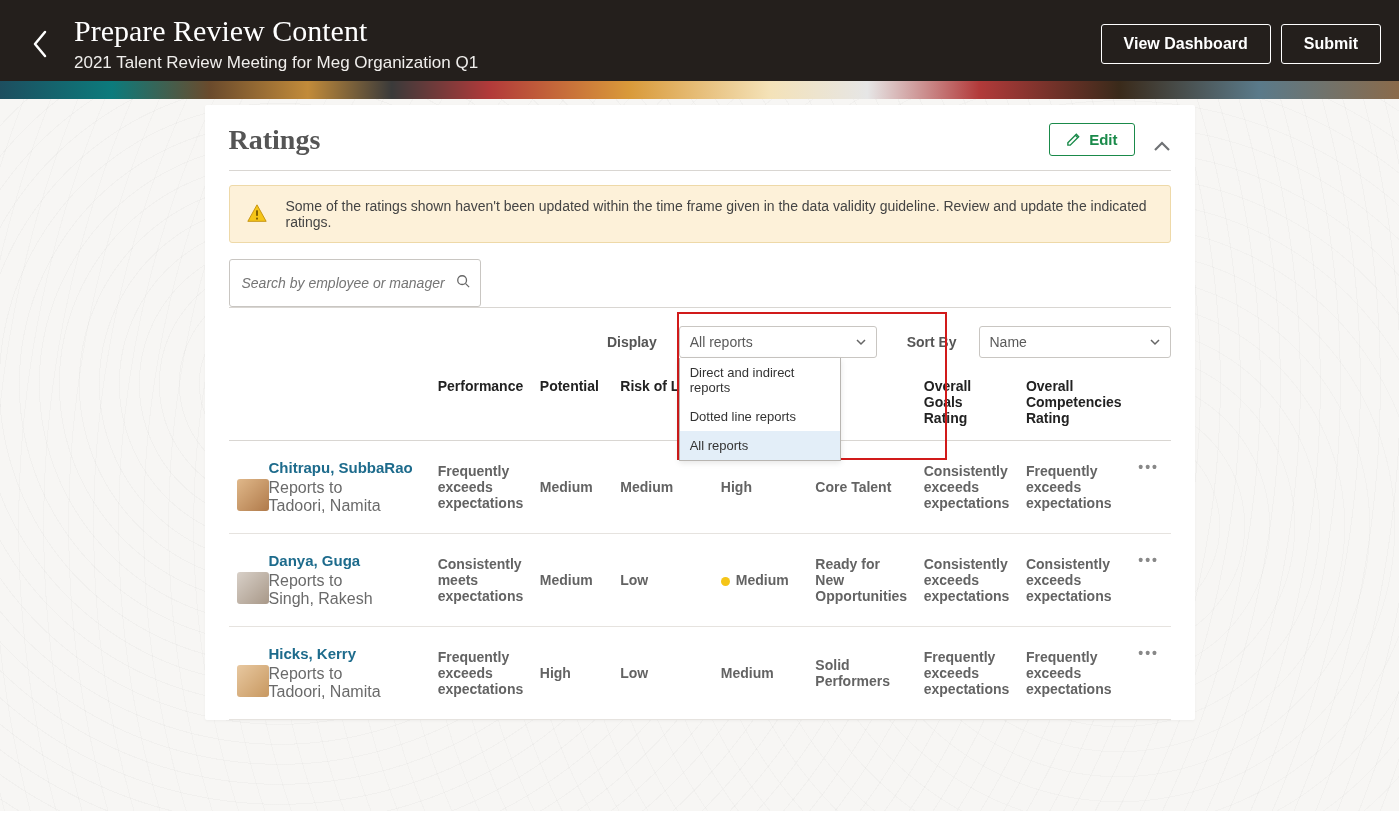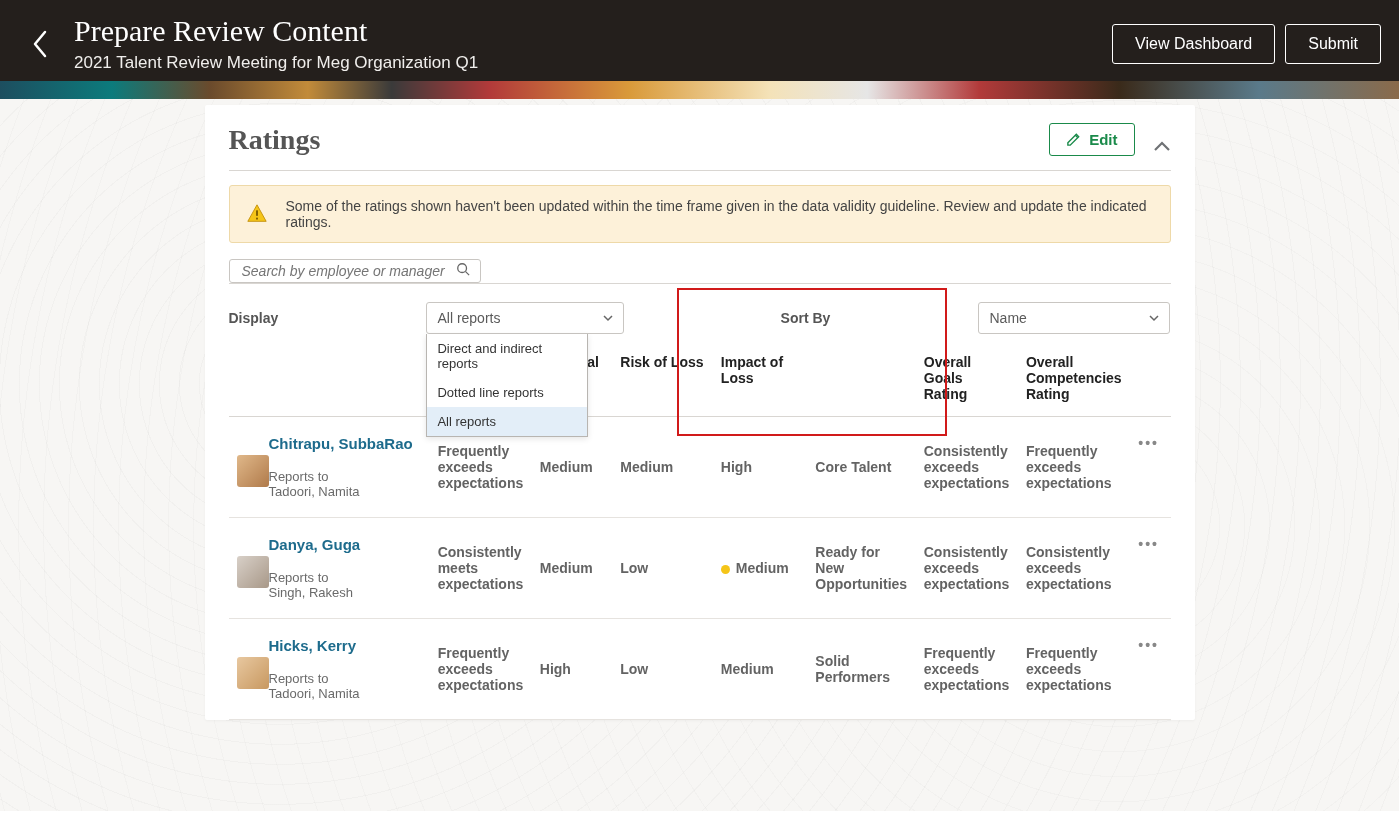--- a/index.html
+++ b/index.html
@@ -4,21 +4,21 @@
 <style>
 html,body{margin:0;padding:0;font-family:"Segoe UI","Helvetica Neue",Arial,sans-serif;color:#212121;background:#fff;-webkit-font-smoothing:antialiased}
 *{box-sizing:border-box}
 
 
 .app-header{background:#241f1c;color:#fff;display:flex;align-items:center;padding:14px 18px 8px 18px;position:relative;z-index:20}
 .back-btn{width:44px;height:44px;display:flex;align-items:center;justify-content:center;cursor:pointer;margin-right:12px}
 .title-block{flex:1}
 .page-title{font-family:Georgia,"Times New Roman",serif;font-size:30px;font-weight:500;margin:0;line-height:1.1}
 .page-subtitle{font-size:17px;margin-top:6px;color:#f0eeec}
-.hdr-btn{background:transparent;color:#fff;border:1px solid #fff;border-radius:3px;padding:10px 22px;font-size:16px;cursor:pointer;margin-left:10px;font-weight:400}
+.hdr-btn{background:transparent;color:#fff;border:1px solid #fff;border-radius:3px;padding:10px 22px;font-size:16px;cursor:pointer;margin-left:10px;font-weight:700}
 
 
 .banner-strip{height:18px;background:linear-gradient(90deg,#1d4e5f,#0c7b7c 8%,#6a4a2c 15%,#c28b3a 22%,#3a3a3a 28%,#b23a3a 35%,#d99a3a 45%,#f4e2b8 55%,#e6e6e6 62%,#b23a3a 70%,#3a2a1a 80%,#5a7a8a 90%,#8a6a4a 100%)}
 
 
 .page-bg{background:#f7f6f4;min-height:calc(100vh - 110px);position:relative;padding-top:6px}
 .page-bg::before{content:"";position:absolute;inset:0;background:
   repeating-radial-gradient(circle at 20% 40%, rgba(0,0,0,0.025) 0 1px, transparent 1px 20px),
   repeating-radial-gradient(circle at 80% 60%, rgba(0,0,0,0.02) 0 1px, transparent 1px 25px);pointer-events:none}
 
@@ -31,47 +31,47 @@
 .sec-actions{display:flex;align-items:flex-end;gap:18px}
 .edit-btn{border:1px solid #1a8a4a;color:#1a8a4a;background:#fff;border-radius:3px;padding:7px 16px;font-size:15px;cursor:pointer;display:flex;align-items:center;gap:8px;font-weight:600}
 .chev-up{color:#6f7275;cursor:pointer}
 
 
 .warn{background:#fdf1d9;border:1px solid #eed9a8;border-radius:3px;display:flex;align-items:center;padding:12px 16px;margin-top:14px;font-size:14px;color:#444}
 .warn-icon{width:22px;height:22px;margin-right:18px;flex:0 0 auto}
 
 
 .search-wrap{margin-top:16px;border-bottom:1px solid #d9d6d2;padding-bottom:0}
-.search-box{display:flex;align-items:center;border:1px solid #c9c6c2;border-radius:3px;width:252px;height:24px;padding:0 10px}
+.search-box{display:flex;align-items:center;border:1px solid #c9c6c2;border-radius:3px;width:252px;height:48px;padding:0 10px}
 .search-box input{border:none;outline:none;flex:1;font-size:14px;font-style:italic;color:#777;background:transparent}
 .search-box .sicon{color:#666}
 
 
-.filter-row{display:flex;align-items:center;justify-content:space-between;margin-top:18px;padding-bottom:12px;gap:14px;position:relative}
+.filter-row{display:flex;align-items:center;justify-content:flex-end;margin-top:18px;padding-bottom:12px;gap:22px;position:relative}
 .flabel{font-size:14px;font-weight:600;color:#555}
 .select-box{border:1px solid #c9c6c2;border-radius:3px;height:32px;display:flex;align-items:center;justify-content:space-between;padding:0 10px;font-size:14px;color:#5a5a5a;cursor:pointer;background:#fff}
 .sel-display{width:198px;margin-right:8px}
 .sel-sort{width:192px}
 .sel-chev{color:#666;font-size:12px}
 
 .red-box{position:absolute;border:2px solid #d11a1a;pointer-events:none}
 
 
 .dd-pop{position:absolute;background:#fff;border:1px solid #b8b5b1;border-top:none;box-shadow:0 2px 6px rgba(0,0,0,0.1);width:162px;font-size:13px;color:#333;z-index:10}
 .dd-pop .opt{padding:7px 10px;cursor:pointer}
 .dd-pop .opt.sel{background:#e3eef8}
 
 
 .tbl{width:100%;border-collapse:collapse;font-size:14px;margin-top:0}
 .tbl th{text-align:left;font-weight:700;color:#222;padding:8px 8px 14px 8px;vertical-align:top;border-bottom:1px solid #d9d6d2}
 .tbl td{padding:18px 8px;vertical-align:middle;border-bottom:1px solid #e6e3df;color:#636363;font-weight:600}
 .name-cell{display:flex;align-items:flex-start;}
 .avatar{width:32px;height:32px;border-radius:3px;background:linear-gradient(135deg,#d9a679,#a87854);margin-top:20px;flex:0 0 auto;background-size:cover}
 .person-name{color:#1d6b8c;font-weight:700;font-size:15px;line-height:1.2}
-.reports-to{color:#6a6a6a;font-size:13px;font-weight:400;margin-top:16px}
+.reports-to{color:#6a6a6a;font-size:16px;font-weight:400;margin-top:2px}
 .more-btn{color:#888;cursor:pointer;letter-spacing:2px;font-weight:900;text-align:right}
 .dot-ind{width:9px;height:9px;border-radius:50%;background:#f5c518;display:inline-block;margin-right:6px;vertical-align:middle}
 
 .col-person{width:200px}
 .col-perf{width:100px}
 .col-pot{width:80px}
 .col-risk{width:100px}
 .col-impact{width:94px}
 .col-talent{width:100px}
 .col-goals{width:100px}

